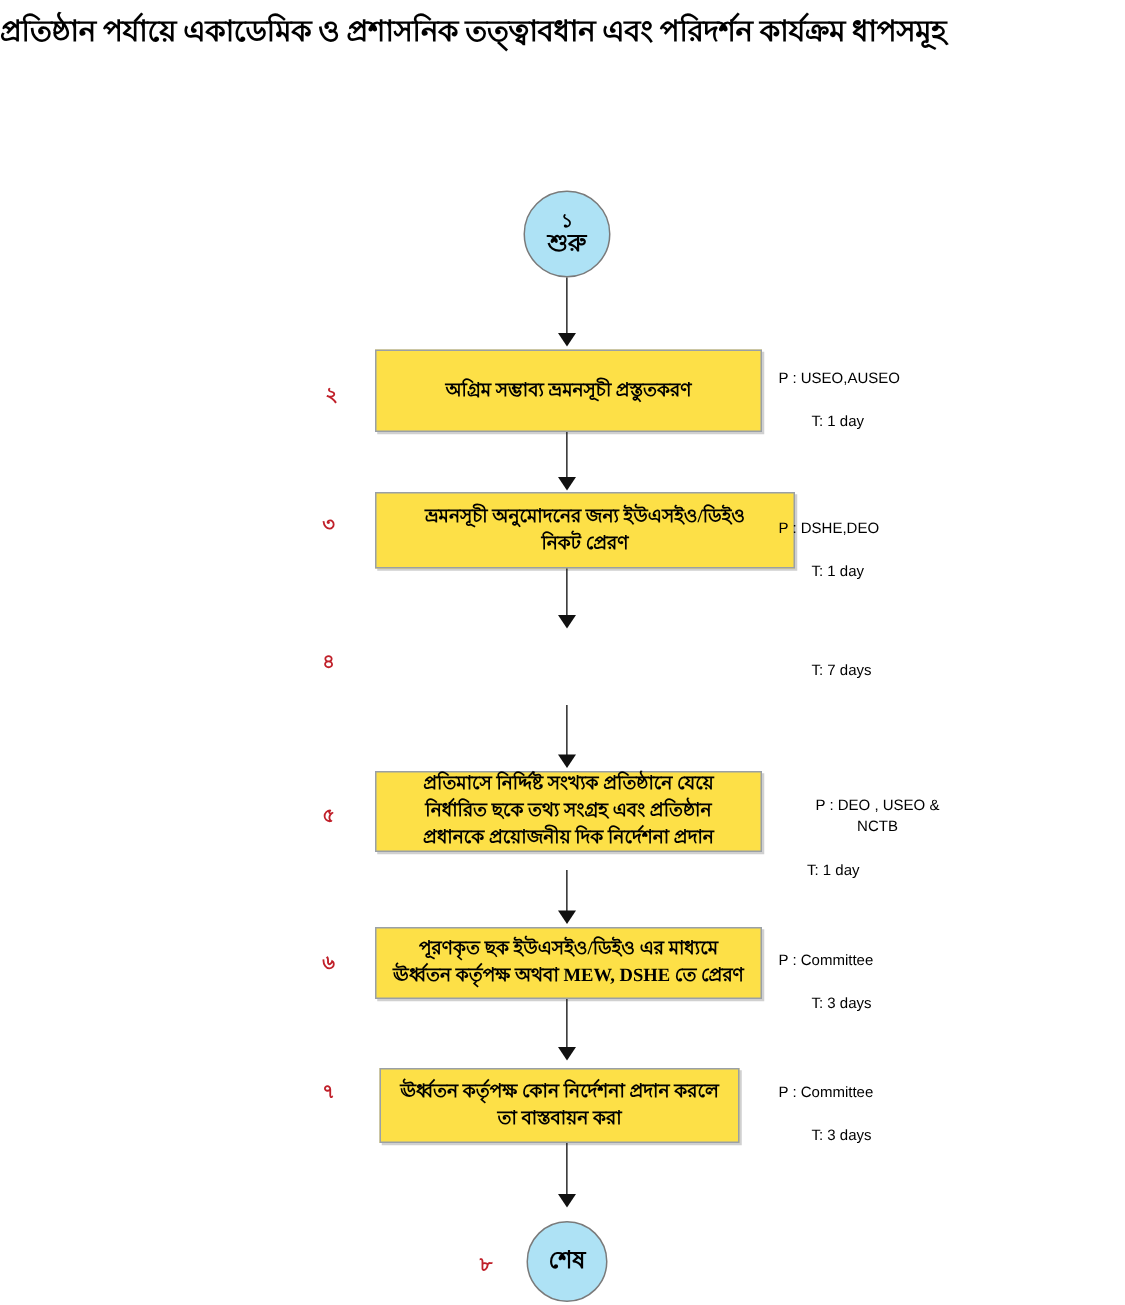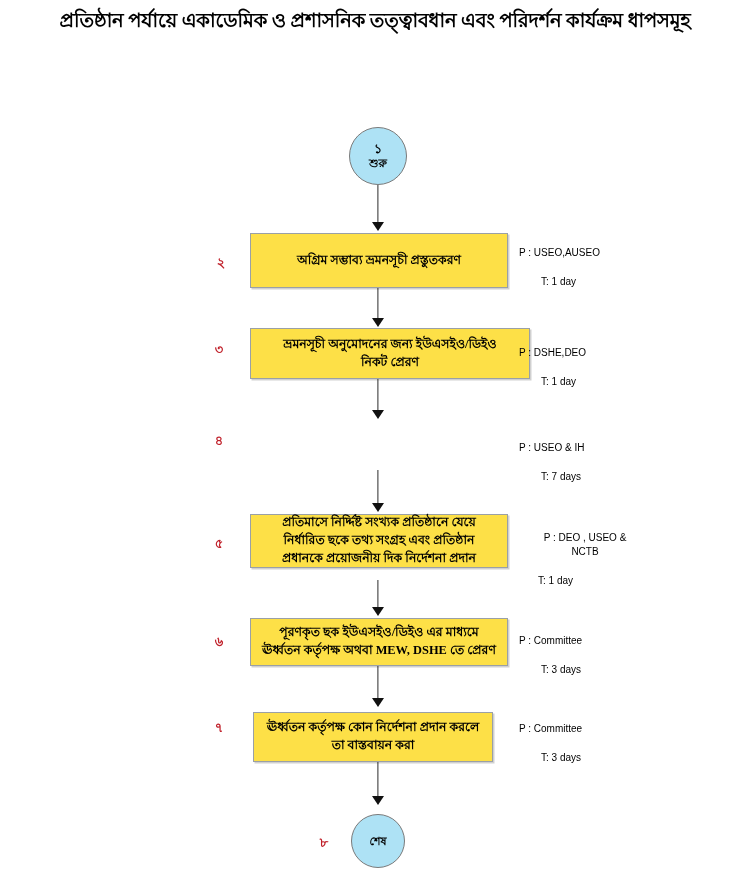--- a/index.html
+++ b/index.html
@@ -14,21 +14,21 @@
     font-family: "Liberation Sans", sans-serif;
     overflow: hidden;
   }
 
   
   #page-title {
     position: absolute;
     top: 6px;
     left: 0;
     width: 750px;
-    text-align: center;
+    text-align: left;
     font-family: "Liberation Serif", serif;
     font-weight: bold;
     font-size: 19.5px;
     letter-spacing: -0.2px;
     color: #000000;
     white-space: nowrap;
   }
 
   
   #flow {
@@ -50,21 +50,21 @@
     flex-direction: column;
     align-items: center;
     justify-content: center;
     font-family: "Liberation Serif", serif;
     font-weight: bold;
     font-size: 13px;
     color: #000;
     line-height: 1.15;
   }
   .terminator .t-num { font-size: 12.5px; }
-  .terminator .t-label { font-size: 11px; }
+  .terminator .t-label { font-size: 16px; }
 
   
   .proc-box {
     position: absolute;
     background: #fde047;
     border: 1.1px solid #9aa0a6;
     box-sizing: border-box;
     display: flex;
     align-items: center;
     justify-content: center;
@@ -152,21 +152,20 @@
   <div class="annot" style="left:519px; top:331px;">
     <span class="a-p" style="white-space: pre-line;">P : DSHE,DEO</span>
     <span class="a-t" style="white-space: pre-line;">T: 1 day</span>
   </div>
 
   <div class="conn" style="top:379px; height:35px;"></div>
   <div class="arrowhead" style="top:410px;"></div>
 
   <div class="step-num" style="left:206px; top:431px;">৪</div>
   <div class="annot" style="left:519px; top:426px;">
-    <span class="a-p" style="white-space: pre-line;">P : USEO &amp; IH</span>
     <span class="a-t" style="white-space: pre-line;">T: 7 days</span>
   </div>
 
   <div class="conn" style="top:470px; height:37px;"></div>
   <div class="arrowhead" style="top:503px;"></div>
 
   <div class="step-num" style="left:206px; top:534px;">৫</div>
   <div class="proc-box" style="left: 250px; top: 514px; width: 258px; height: 54px; white-space: pre-line;">প্রতিমাসে নির্দ্দিষ্ট সংখ্যক প্রতিষ্ঠানে যেয়ে
 নির্ধারিত ছকে তথ্য সংগ্রহ এবং প্রতিষ্ঠান
 প্রধানকে প্রয়োজনীয় দিক নির্দেশনা প্রদান</div>

